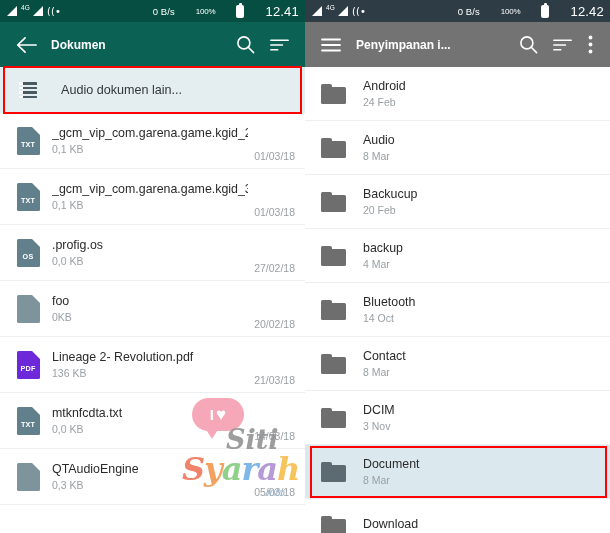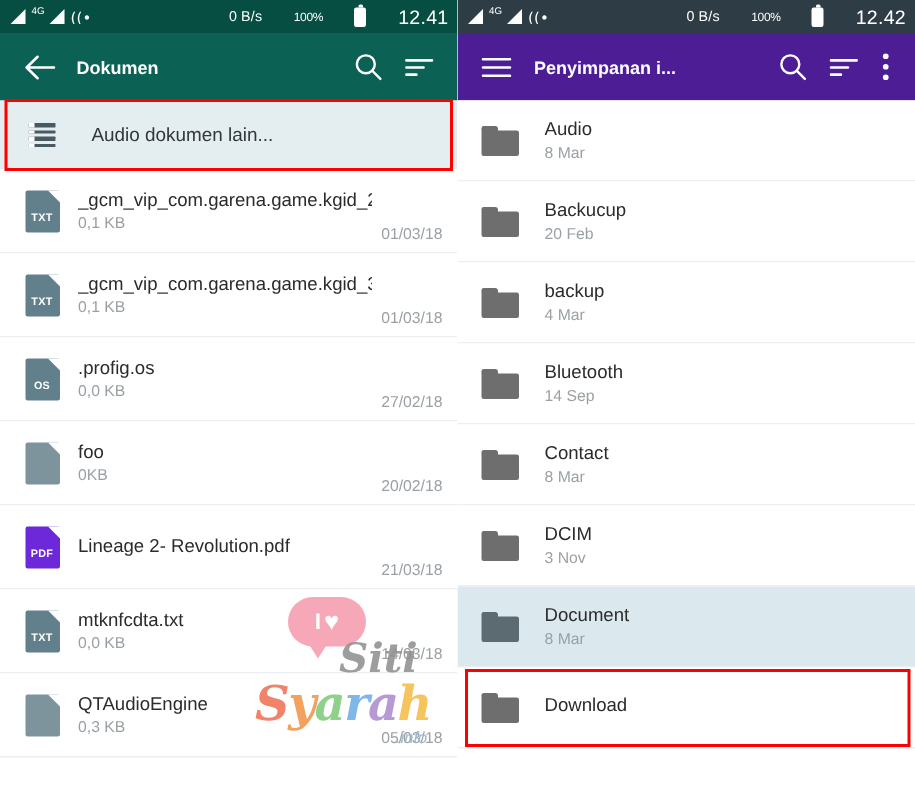--- a/index.html
+++ b/index.html
@@ -47,21 +47,21 @@
     font-size: 12px; font-weight: 700; margin-left: 8px;
     white-space: nowrap; overflow: hidden;
   }
   .tb-spacer { flex: 1 1 auto; }
 
   
   .green .statusbar { background: #064e42; }
   .green .toolbar   { background: #0b6154; }
   
   .slate .statusbar { background: #2e3c45; }
-  .slate .toolbar   { background: #4c1d95; }
+  .slate .toolbar   { background: #737373; }
 
   
   .list { position: relative; background: #fff; }
   .row {
     display: flex; align-items: center;
     padding: 0 10px 0 11px;
     border-bottom: 1px solid #eceff1;
     background: #fff;
   }
   .row .ic { flex: 0 0 34px; display: flex; align-items: flex-start; justify-content: center; }
@@ -166,21 +166,21 @@
     border-top: 11px solid #f6a8b8;
   }
   .wm-i { color: #fff; font-size: 15px; font-weight: 700; }
   .wm-heart { color: #fff; font-size: 17px; line-height: 1; }
   .wm-siti {
     position: absolute; left: 58px; top: 26px;
     font-family: "DejaVu Serif", serif; font-style: italic;
     font-size: 27px; font-weight: 700; color: #8d8d8d; opacity: .85;
   }
   .wm-syarah {
-    position: absolute; left: 2px; top: 52px;
+    position: absolute; left: 14px; top: 52px;
     font-family: "DejaVu Serif", serif; font-style: italic;
     font-size: 32px; font-weight: 700; letter-spacing: -1px;
   }
   .wm-syarah span:nth-child(1){color:#f0836a;}
   .wm-syarah span:nth-child(2){color:#f3a15f;}
   .wm-syarah span:nth-child(3){color:#8fd08a;}
   .wm-syarah span:nth-child(4){color:#7fb7e8;}
   .wm-syarah span:nth-child(5){color:#b69ad6;}
   .wm-syarah span:nth-child(6){color:#f6c45c;}
   .wm-info {
@@ -305,20 +305,21 @@
         </div>
         <div class="row filerow">
           <span class="ic">
             <span class="fileicon ic-pdf">
               <span class="fold"></span>
               <span class="ext">PDF</span>
             </span>
           </span>
           <div class="txt">
             <div class="name">Lineage 2- Revolution.pdf</div>
+            <div class="sub">136 KB</div>
           </div>
           <div class="date">21/03/18</div>
         </div>
         <div class="row filerow">
           <span class="ic">
             <span class="fileicon ic-txt">
               <span class="fold"></span>
               <span class="ext">TXT</span>
             </span>
           </span>
@@ -412,20 +413,32 @@
 
     <div class="list" id="right-list">
         <div class="row folderrow">
           <span class="ic">
             <span class="foldericon">
               <span class="tab"></span>
               <span class="body"></span>
             </span>
           </span>
           <div class="txt">
+            <div class="name">Android</div>
+            <div class="sub">24 Feb</div>
+          </div>
+        </div>
+        <div class="row folderrow">
+          <span class="ic">
+            <span class="foldericon">
+              <span class="tab"></span>
+              <span class="body"></span>
+            </span>
+          </span>
+          <div class="txt">
             <div class="name">Audio</div>
             <div class="sub">8 Mar</div>
           </div>
         </div>
         <div class="row folderrow">
           <span class="ic">
             <span class="foldericon">
               <span class="tab"></span>
               <span class="body"></span>
             </span>
@@ -449,21 +462,21 @@
         </div>
         <div class="row folderrow">
           <span class="ic">
             <span class="foldericon">
               <span class="tab"></span>
               <span class="body"></span>
             </span>
           </span>
           <div class="txt">
             <div class="name">Bluetooth</div>
-            <div class="sub">14 Sep</div>
+            <div class="sub">14 Oct</div>
           </div>
         </div>
         <div class="row folderrow">
           <span class="ic">
             <span class="foldericon">
               <span class="tab"></span>
               <span class="body"></span>
             </span>
           </span>
           <div class="txt">

